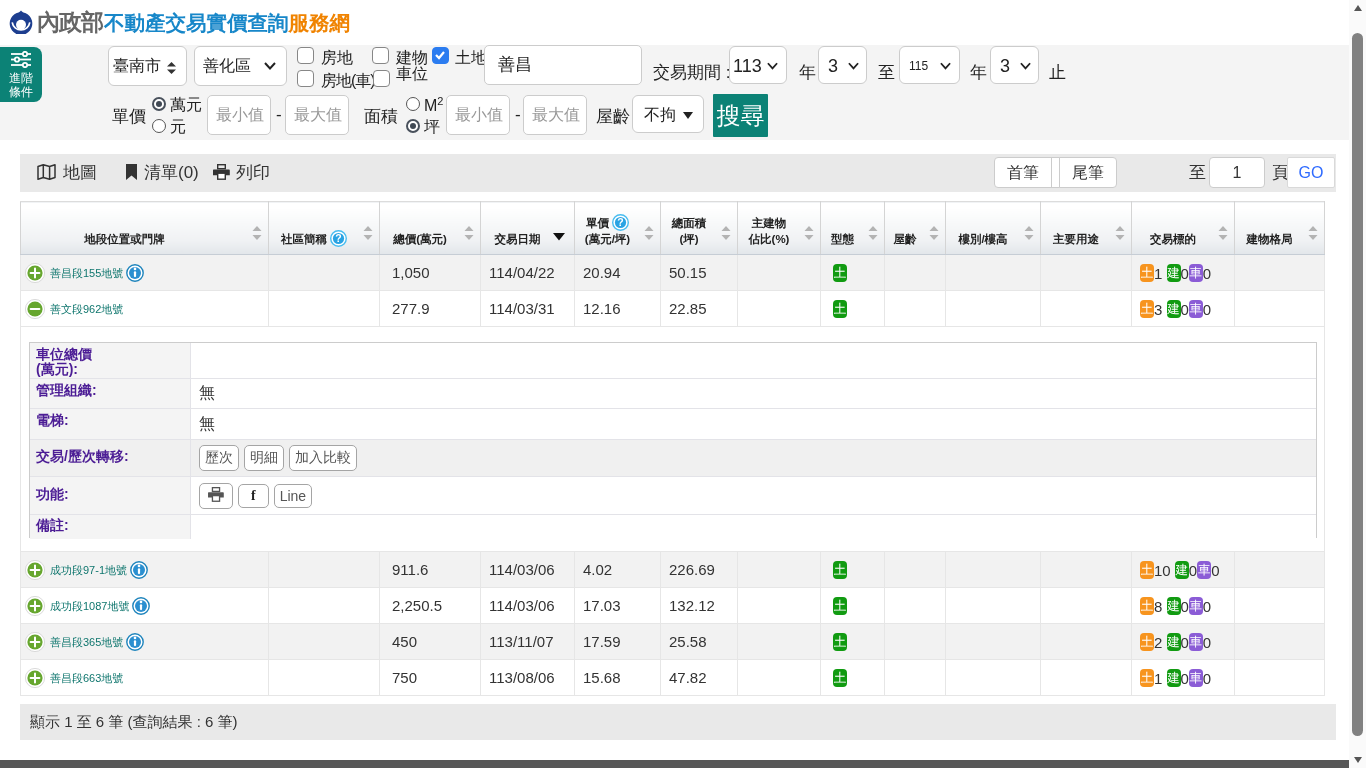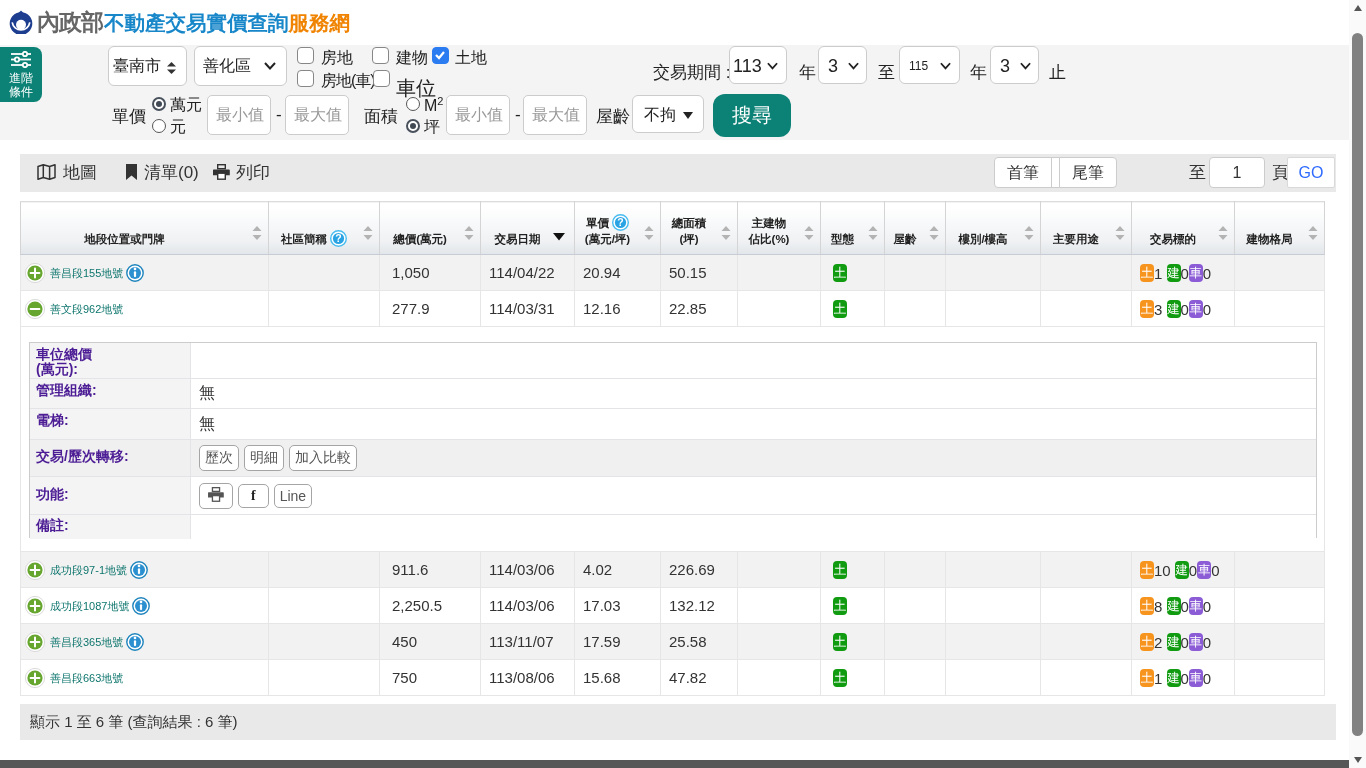--- a/index.html
+++ b/index.html
@@ -25,21 +25,21 @@
 .selbox{position:absolute;background:#fff;border:1px solid #ccc;border-radius:6px;font-size:16px;color:#222;line-height:38px;padding-left:11px;white-space:nowrap}
 .inpbox{position:absolute;background:#fff;border:1px solid #ccc;border-radius:5px;font-size:17px;color:#222;line-height:38px;padding-left:13px;white-space:nowrap}
 .ph{color:#999;font-size:16px}
 .lbl{position:absolute;font-size:17px;color:#222;white-space:nowrap}
 .cb{position:absolute;width:17px;height:17px;background:#fff;border:1.5px solid #878787;border-radius:4px}
 .cb.on{background:#2b7cf0;border-color:#2b7cf0}
 .radio{position:absolute;width:14px;height:14px;border-radius:50%;background:#fff;border:1.5px solid #555}
 .radio.on{border:2.5px solid #49515c}
 .radio.on::after{content:"";position:absolute;left:1.5px;top:1.5px;width:6px;height:6px;border-radius:50%;background:#404954}
 .updn{position:absolute}
-#srchbtn{position:absolute;left:713px;top:94px;width:78px;height:43px;background:#0c8276;border-radius:12px;color:#fff;font-size:20px;text-align:center;line-height:43px}
+#srchbtn{position:absolute;left:713px;top:94px;width:55px;height:43px;background:#0c8276;border-radius:1px;color:#fff;font-size:24px;text-align:center;line-height:43px}
 
 
 #toolbar{position:absolute;left:20px;top:154px;width:1316px;height:38px;background:#e9e9e9}
 .tbi{position:absolute;top:0;height:28px;line-height:38px;font-size:17px;color:#333;white-space:nowrap}
 .pgbtn{position:absolute;top:3px;height:31px;background:#fff;border:1px solid #ccc;font-size:16px;color:#333;text-align:center;line-height:29px}
 
 
 #tbl{position:absolute;left:20px;top:201px;width:1305px;border-collapse:collapse;table-layout:fixed;font-size:15px;color:#333}
 #tbl th{position:relative;height:53px;vertical-align:bottom;padding:0 20px 7px 0;font-size:11.5px;font-weight:bold;color:#222;background:linear-gradient(#ffffff 10%,#eff1f3 75%,#e2e6ea);border-right:1px solid #d4d4d4;border-left:1px solid #d4d4d4;border-top:1px solid #dcdcdc;border-bottom:1px solid #c6cdd5;text-align:center;line-height:16px}
 #tbl td{height:36px;border:1px solid #e6e6e6;padding:0 0 0 12px;vertical-align:middle}
@@ -120,22 +120,23 @@
     <div class="lbl" style="left:321px;top:48px;font-size:16px">房地</div>
 <div class="cb" style="left:372px;top:47px"></div>
     <div class="lbl" style="left:396px;top:48px;font-size:16px">建物</div>
 <div class="cb on" style="left:432px;top:47px"><svg width="14" height="14" viewBox="0 0 14 14" style="margin:0 0 3px 0">
         <path d="M3 7 L6 10 L11 4" stroke="#fff" stroke-width="2.2" fill="none"></path>
       </svg></div>
     <div class="lbl" style="left:455px;top:48px;font-size:16px">土地</div>
 <div class="cb" style="left:297px;top:70px"></div>
     <div class="lbl" style="left:321px;top:71px;font-size:16px;letter-spacing:-1px">房地(車)</div>
 <div class="cb" style="left:373px;top:70px"></div>
-    <div class="lbl" style="left:396px;top:75px;font-size:20px">車位</div>
-
+    <div class="lbl" style="left:396px;top:64px;font-size:16px">車位</div>
+
+<div class="inpbox" style="left:484px;top:45px;width:158px;height:40px">善昌</div>
 <div class="lbl" style="left:653px;top:61px">交易期間 :</div>
 <div class="selbox" style="left:729px;top:46px;width:58px;height:38px;padding-left:3px;font-size:18px">113
   <svg class="updn" style="right:8px;top:15px" width="11" height="8" viewBox="0 0 12 8">
         <path d="M1 1 L6 6.5 L11 1" stroke="#222" stroke-width="2" fill="none"></path>
       </svg>
 </div>
 <div class="lbl" style="left:799px;top:61px">年</div>
 <div class="selbox" style="left:818px;top:46px;width:49px;height:38px;padding-left:9px;font-size:18px">3
   <svg class="updn" style="right:7px;top:15px" width="11" height="8" viewBox="0 0 12 8">
         <path d="M1 1 L6 6.5 L11 1" stroke="#222" stroke-width="2" fill="none"></path>

